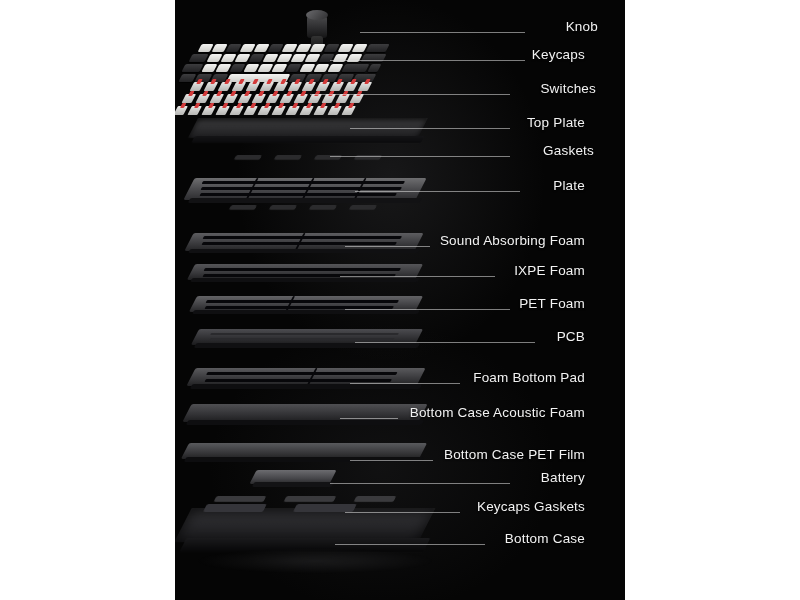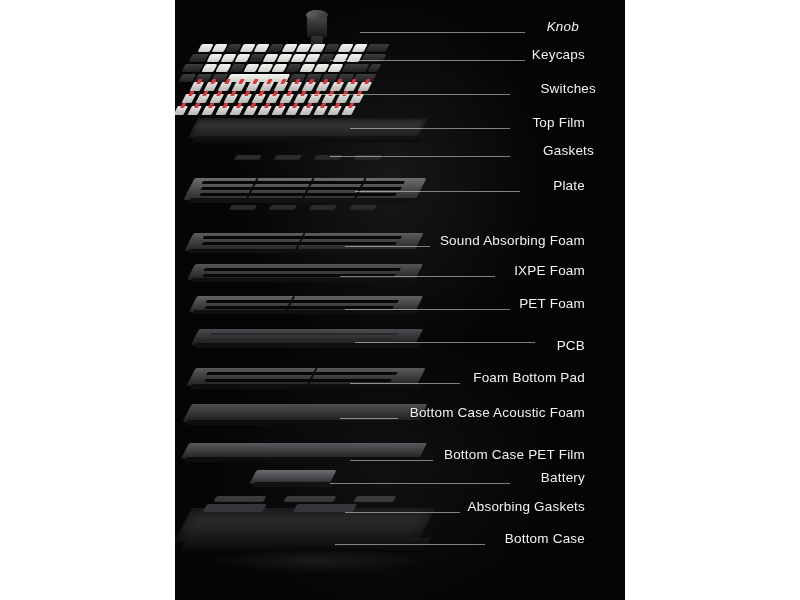--- a/index.html
+++ b/index.html
@@ -410,62 +410,62 @@
     </div>
 
     <div style="position:absolute; left:20px; top:548px; width:240px; height:26px;
                 background:radial-gradient(ellipse at center, rgba(120,120,125,0.16), rgba(0,0,0,0) 70%);"></div>
 
   </div>
 
   <div id="labels">
 
     <div class="leader" style="left:360px; top:32px; width:165px;"></div>
-    <div class="label" style="right:221px; top:19px;font-style:italic;">Knob</div>
+    <div class="label" style="right:202px; top:19px;">Knob</div>
 
     <div class="leader" style="left:330px; top:60px; width:195px;"></div>
     <div class="label" style="right:215px; top:47px;">Keycaps</div>
 
     <div class="leader" style="left:310px; top:94px; width:200px;"></div>
     <div class="label" style="right:204px; top:81px;">Switches</div>
 
     <div class="leader" style="left:350px; top:128px; width:160px;"></div>
-    <div class="label" style="right:215px; top:115px;">Top Film</div>
+    <div class="label" style="right:215px; top:115px;">Top Plate</div>
 
     <div class="leader" style="left:330px; top:156px; width:180px;"></div>
     <div class="label" style="right:206px; top:143px;">Gaskets</div>
 
     <div class="leader" style="left:355px; top:191px; width:165px;"></div>
     <div class="label" style="right:215px; top:178px;">Plate</div>
 
     <div class="leader" style="left:345px; top:246px; width:85px;"></div>
     <div class="label" style="right:215px; top:233px;">Sound Absorbing Foam</div>
 
     <div class="leader" style="left:340px; top:276px; width:155px;"></div>
     <div class="label" style="right:215px; top:263px;">IXPE Foam</div>
 
     <div class="leader" style="left:345px; top:309px; width:165px;"></div>
     <div class="label" style="right:215px; top:296px;">PET Foam</div>
 
     <div class="leader" style="left:355px; top:342px; width:180px;"></div>
-    <div class="label" style="right:215px; top:338px;padding-left:48px;">PCB</div>
+    <div class="label" style="right:215px; top:329px;padding-left:48px;">PCB</div>
 
     <div class="leader" style="left:350px; top:383px; width:110px;"></div>
     <div class="label" style="right:215px; top:370px;">Foam Bottom Pad</div>
 
     <div class="leader" style="left:340px; top:418px; width:58px;"></div>
     <div class="label" style="right:215px; top:405px;">Bottom Case Acoustic Foam</div>
 
     <div class="leader" style="left:350px; top:460px; width:83px;"></div>
     <div class="label" style="right:215px; top:447px;">Bottom Case PET Film</div>
 
     <div class="leader" style="left:330px; top:483px; width:180px;"></div>
     <div class="label" style="right:215px; top:470px;">Battery</div>
 
     <div class="leader" style="left:345px; top:512px; width:115px;"></div>
-    <div class="label" style="right:215px; top:499px;">Absorbing Gaskets</div>
+    <div class="label" style="right:215px; top:499px;">Keycaps Gaskets</div>
 
     <div class="leader" style="left:335px; top:544px; width:150px;"></div>
     <div class="label" style="right:215px; top:531px;">Bottom Case</div>
 
   </div>
 
 </div>
 
 </body></html>

